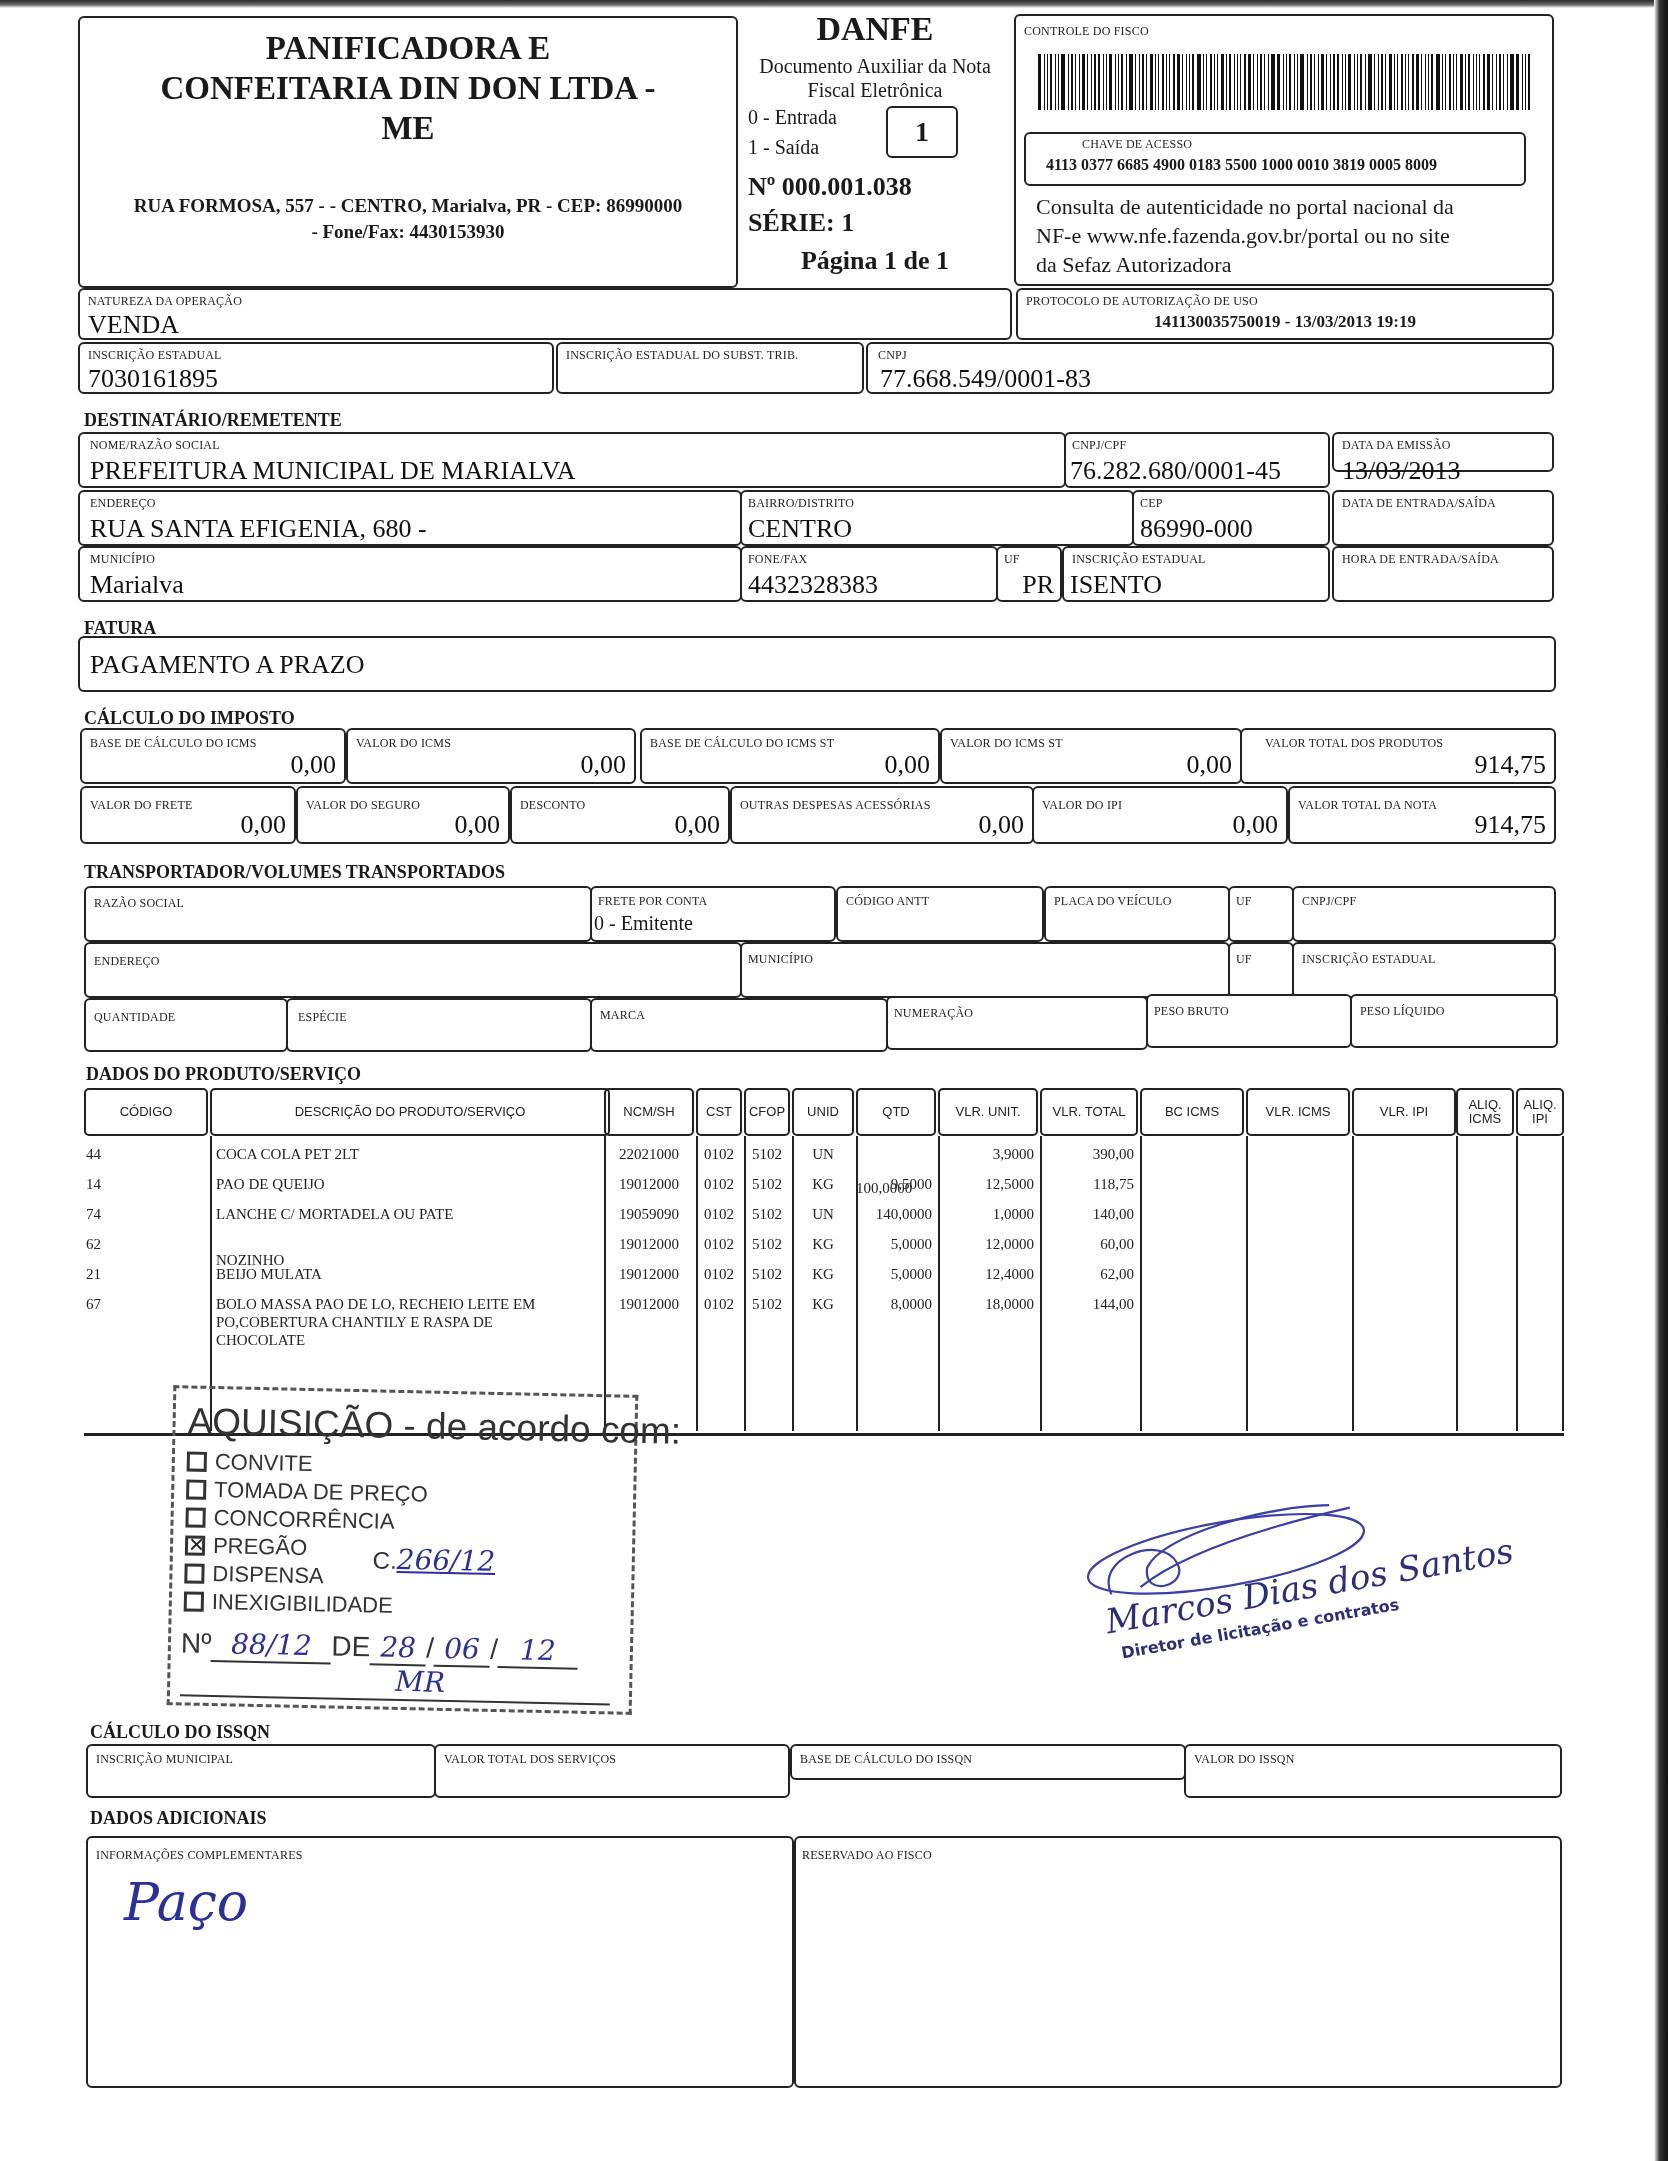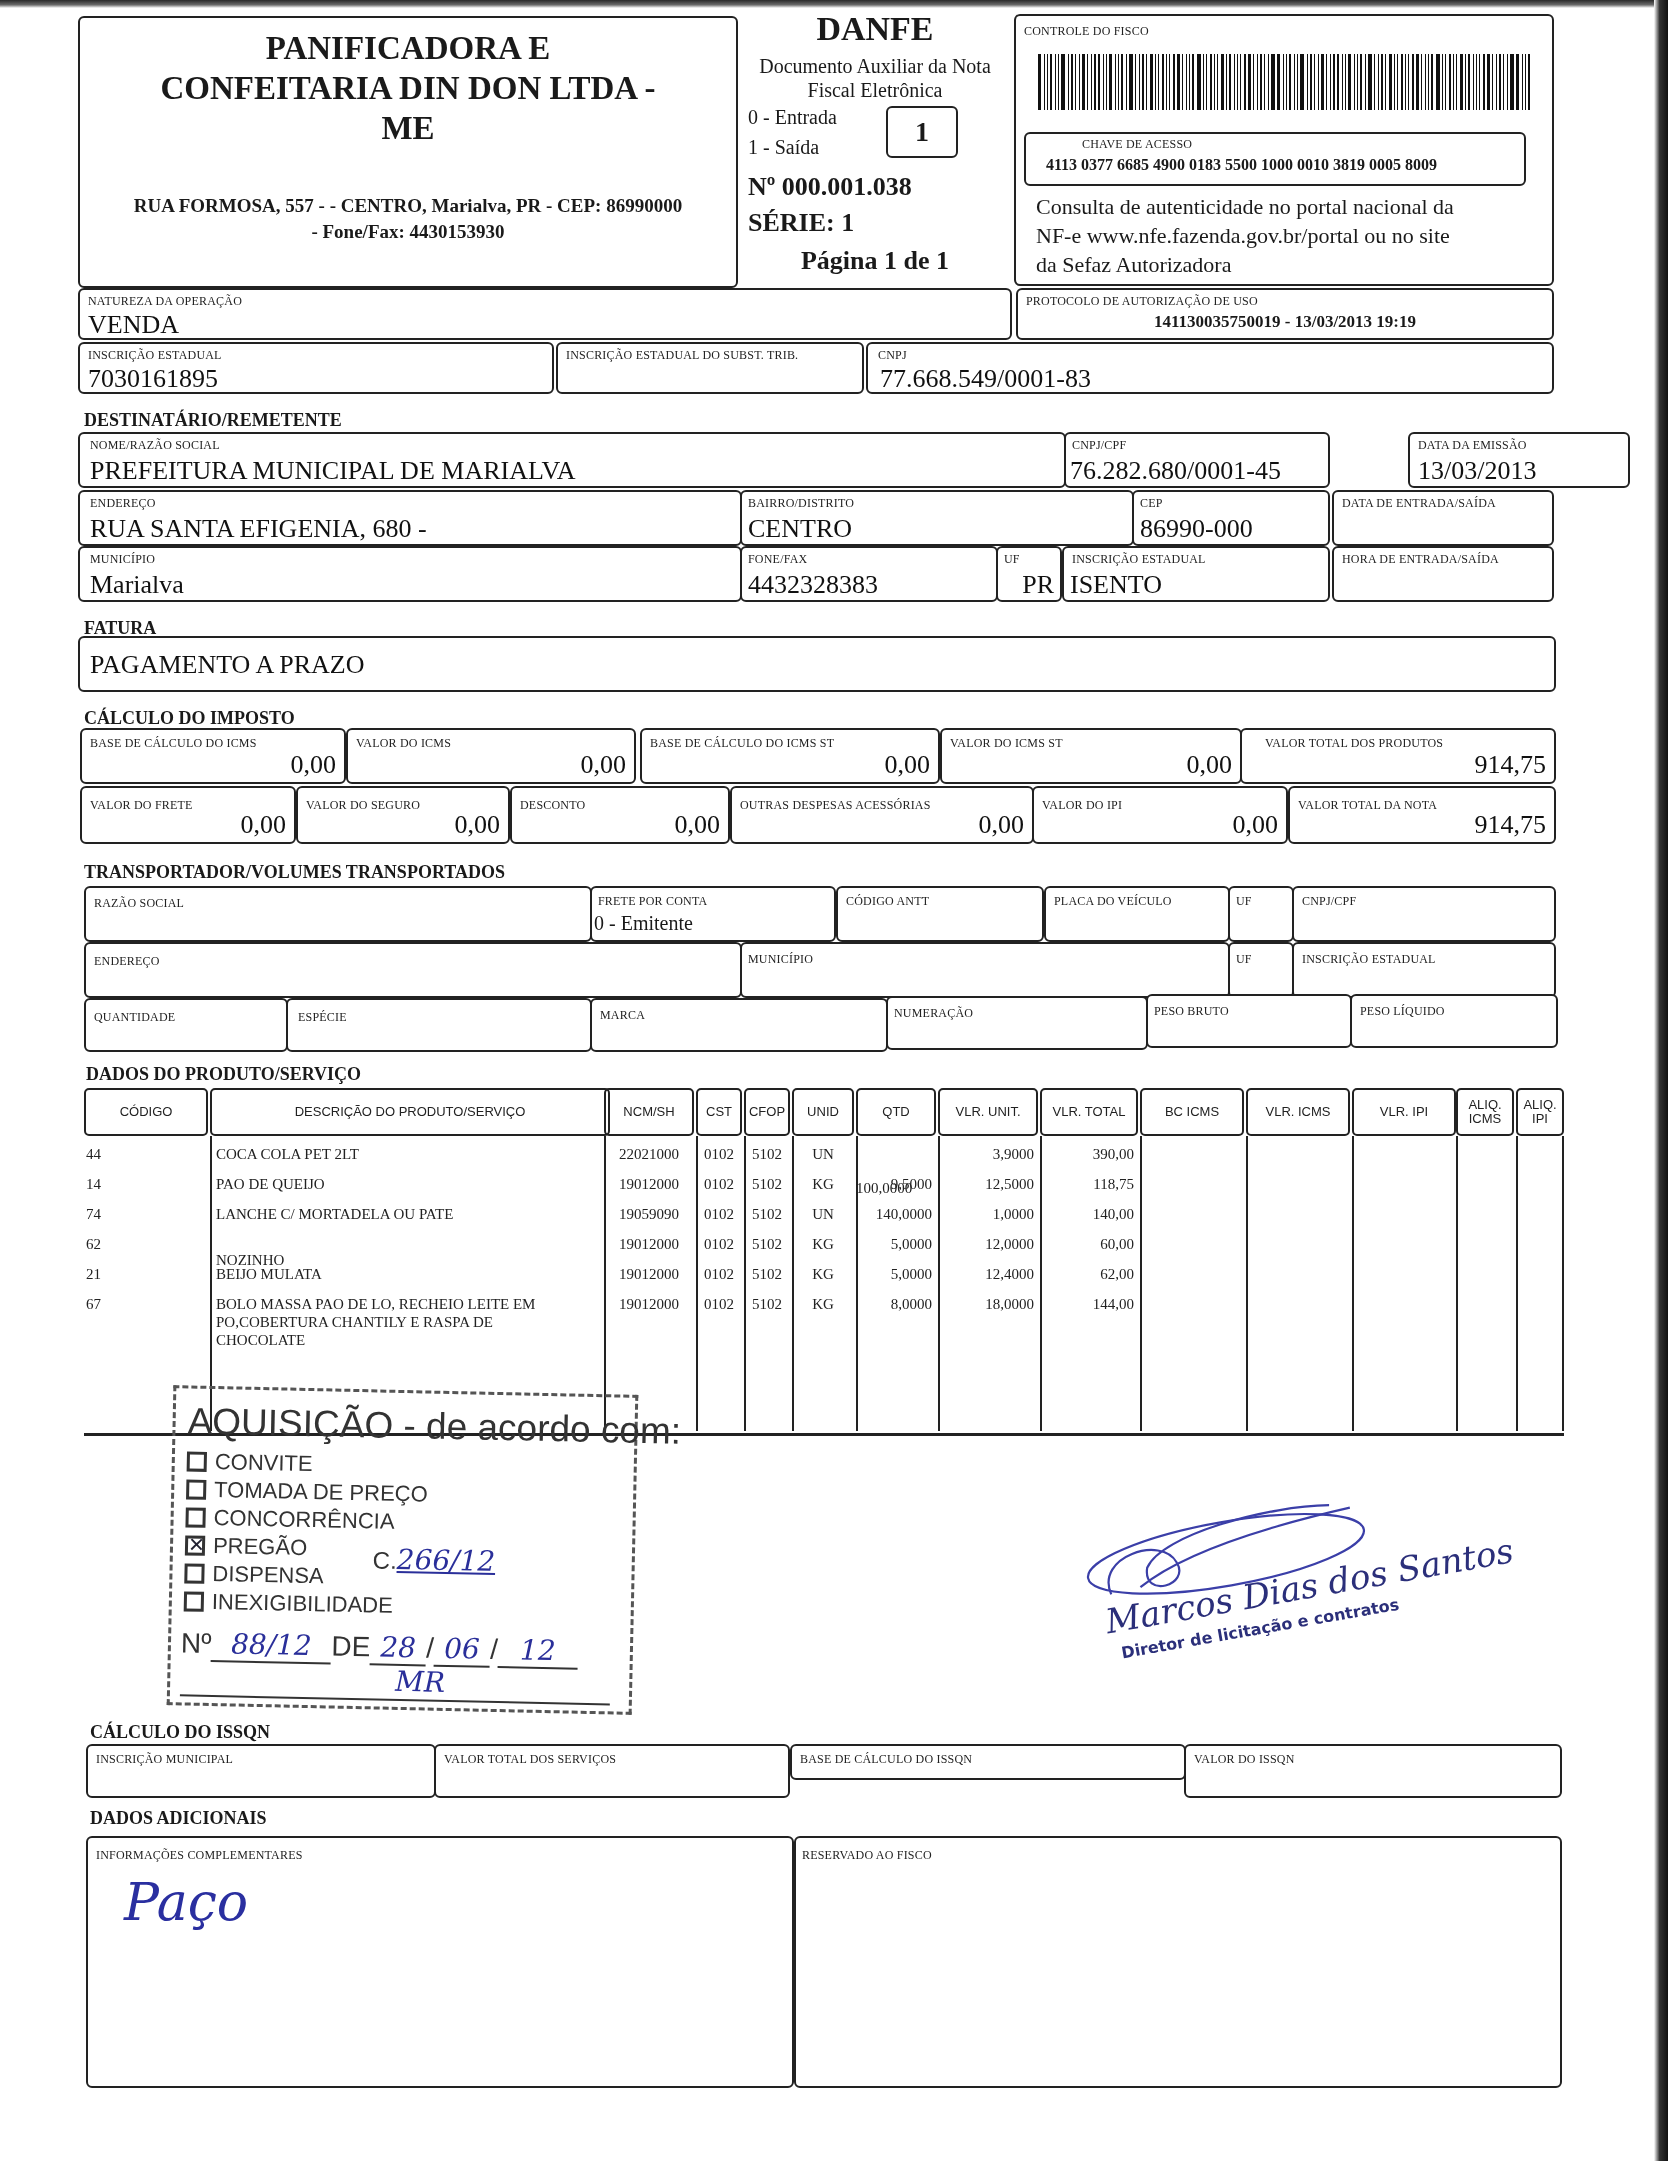--- a/index.html
+++ b/index.html
@@ -220,21 +220,21 @@
 
 <div class="section-title" style="left:84px;top:410px;">DESTINATÁRIO/REMETENTE</div>
 <div class="box" style="left:78px;top:432px;width:988px;height:56px;">
   <div class="lbl" style="left:10px;top:4px;">NOME/RAZÃO SOCIAL</div>
   <div class="val" style="left:10px;top:22px;">PREFEITURA MUNICIPAL DE MARIALVA</div>
 </div>
 <div class="box" style="left:1064px;top:432px;width:266px;height:56px;">
   <div class="lbl" style="left:6px;top:4px;">CNPJ/CPF</div>
   <div class="val" style="left:4px;top:22px;">76.282.680/0001-45</div>
 </div>
-<div class="box" style="left:1408px;top:432px;width:222px;height:56px;">
+<div class="box" style="left:1332px;top:432px;width:222px;height:40px;">
   <div class="lbl" style="left:8px;top:4px;">DATA DA EMISSÃO</div>
   <div class="val" style="left:8px;top:22px;">13/03/2013</div>
 </div>
 
 <div class="box" style="left:78px;top:490px;width:664px;height:56px;">
   <div class="lbl" style="left:10px;top:4px;">ENDEREÇO</div>
   <div class="val" style="left:10px;top:22px;">RUA SANTA EFIGENIA, 680 -</div>
 </div>
 <div class="box" style="left:740px;top:490px;width:394px;height:56px;">
   <div class="lbl" style="left:6px;top:4px;">BAIRRO/DISTRITO</div>

